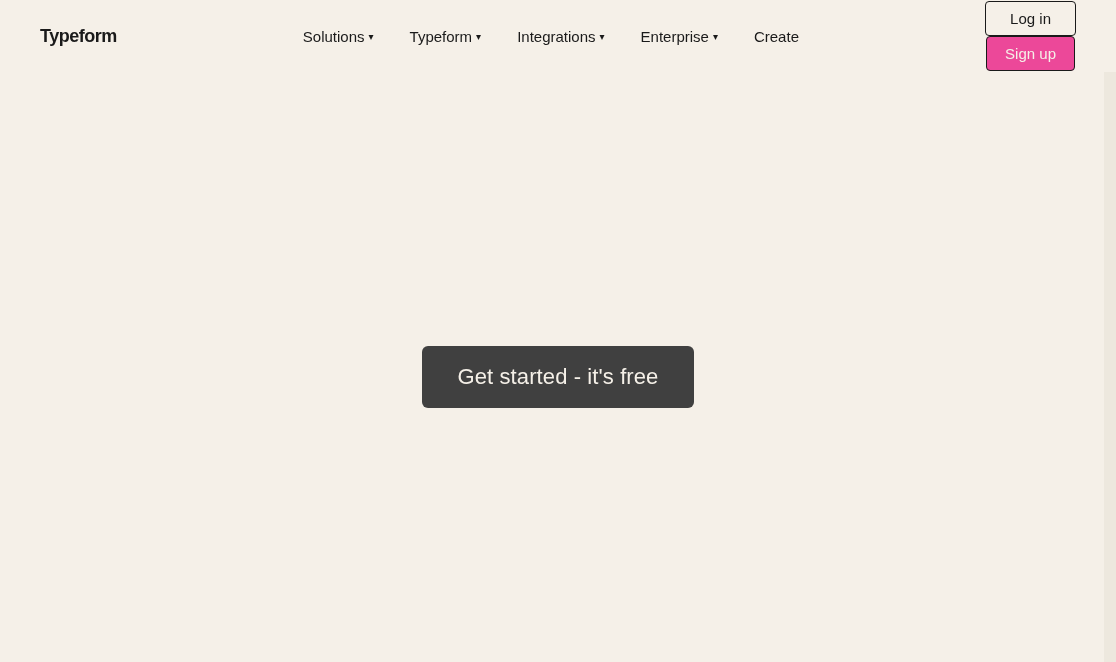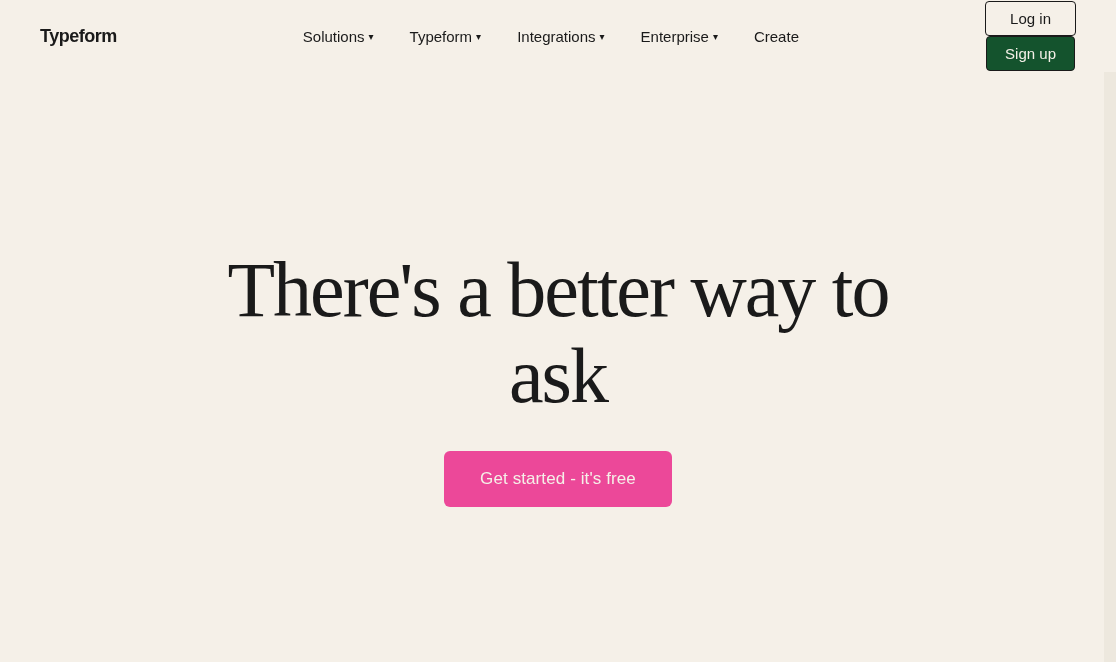--- a/index.html
+++ b/index.html
@@ -73,21 +73,21 @@
       border: 1.5px solid #1a1a1a;
       border-radius: 4px;
       cursor: pointer;
     }
 
     .btn-signup {
       padding: 8px 18px;
       font-size: 15px;
       font-weight: 400;
       color: #f5f0e8;
-      background: #14532d;
+      background: #ec4899;
       border: 1.5px solid #1a1a1a;
       border-radius: 4px;
       cursor: pointer;
     }
 
     
     .hero {
       display: flex;
       flex-direction: column;
       align-items: center;
@@ -113,24 +113,24 @@
       font-weight: 400;
       line-height: 1.6;
       color: #1a1a1a;
       max-width: 440px;
       margin-bottom: 48px;
     }
 
     .btn-cta {
       display: inline-block;
       padding: 18px 36px;
-      font-size: 17px;
+      font-size: 22px;
       font-weight: 500;
       color: #f5f0e8;
-      background: #ec4899;
+      background: #404040;
       border: none;
       border-radius: 6px;
       cursor: pointer;
       text-decoration: none;
       letter-spacing: 0.1px;
     }
 
     
     .scrollbar-hint {
       position: fixed;
@@ -189,19 +189,18 @@
     </li>
   </ul>
 
   <div class="nav-actions">
     <button class="btn-login">Log in</button>
     <button class="btn-signup">Sign up</button>
   </div>
 </nav>
 
 <section class="hero">
-  <h1 class="hero-title">There's a better way to ask</h1>
   <a href="#" class="btn-cta">Get started - it's free</a>
 </section>
 
 <div class="scrollbar-hint">
   <div class="scrollbar-thumb"></div>
 </div>
 
 </body></html>

